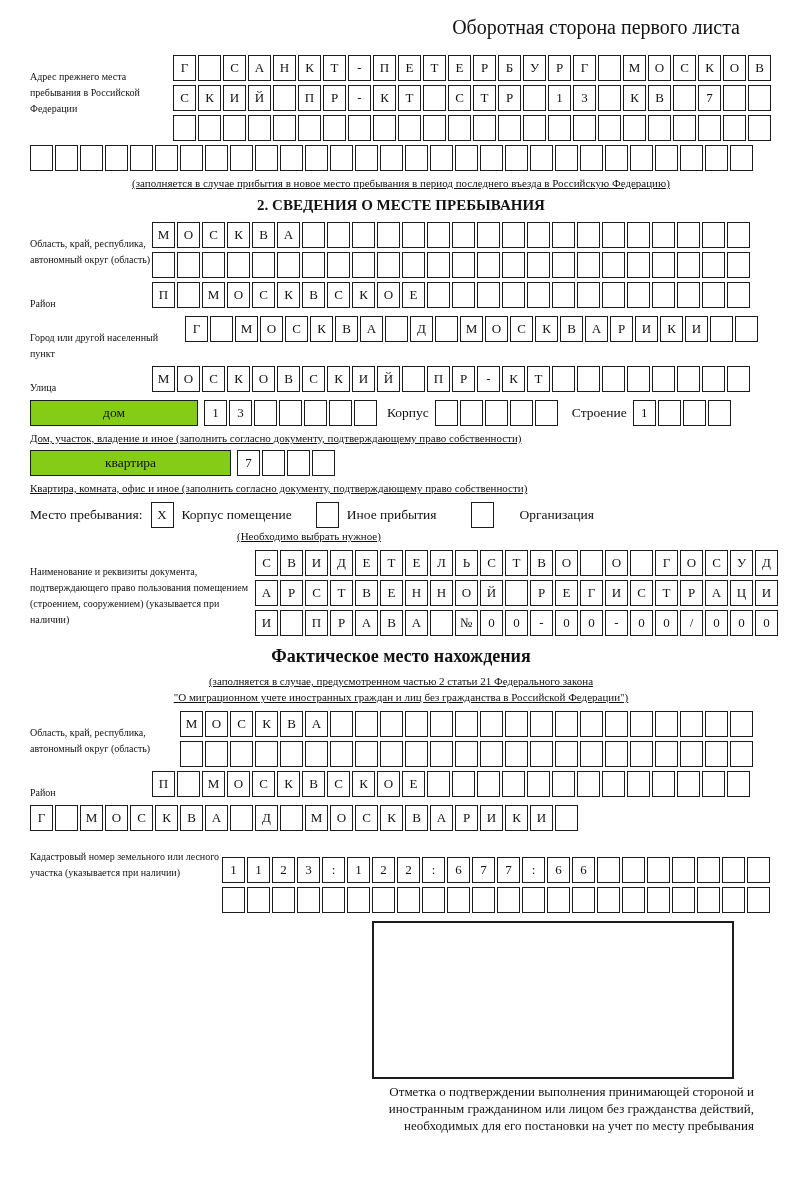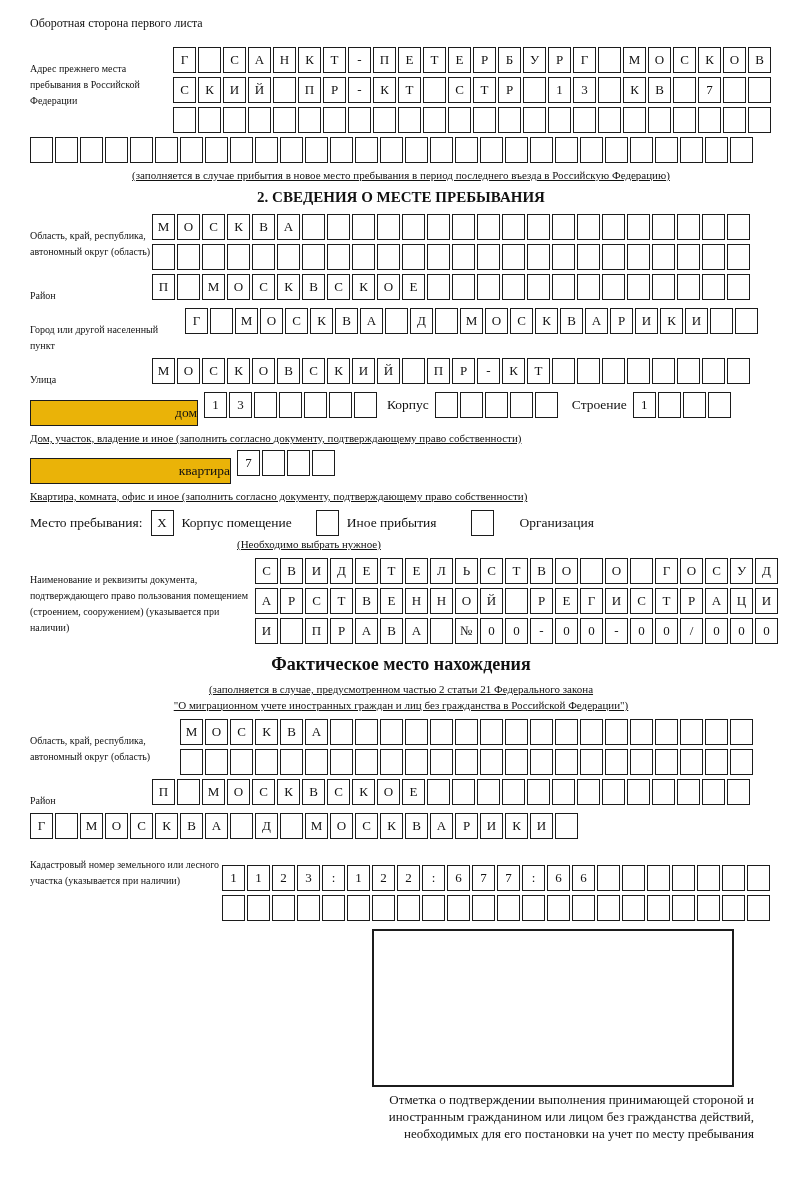--- a/index.html
+++ b/index.html
@@ -5,21 +5,21 @@
   html,body { margin:0; padding:0; background:#fff; }
   .sheet {
     position:relative;
     width:800px; height:1180px;
     box-sizing:border-box;
     padding:16px 28px 0 30px;
     background:#fff; color:#111;
     font-family:"Liberation Serif","DejaVu Serif",serif;
     overflow:hidden;
   }
-  .top-note { text-align:left; font-size:12px; padding-right:32px; margin-bottom:16px; }
+  .top-note { text-align:right; font-size:20px; padding-right:32px; margin-bottom:16px; }
 
   .frow { display:flex; align-items:flex-start; }
   .flabel { font-size:10px; line-height:16px; flex:none; padding-top:2px;margin-top:12px; }
   .w143 { width:143px; } .w122 { width:122px; } .w155 { width:155px; }
   .w150 { width:150px; } .w196 { width:196px; } .w225 { width:225px; } .w192 { width:192px; }
 
   .boxcol { display:flex; flex-direction:column; gap:4px; }
   .boxes { display:flex; gap:2px; }
   .cbox {
     flex:none; box-sizing:border-box;
@@ -30,21 +30,21 @@
   }
   .mb4 { margin-bottom:4px; } .mb6 { margin-bottom:6px; }
 
   .caption { font-size:11px; line-height:16px;text-decoration:underline; }
   .caption.center { text-align:center; }
 
   .sec-title { text-align:center; font-weight:bold; font-size:15px; margin:6px 0 8px 0; }
 
   .widebox {
     box-sizing:border-box; border:1.5px solid #1c1c1c; height:26px;
-    text-align:right; font-size:13.5px; line-height:23px; background:#eab308; flex:none;margin-top:8px;
+    text-align:center; font-size:13.5px; line-height:23px; background:#84cc16; flex:none;
   }
   .dom-w { width:168px; margin-right:6px; }
   .kv-w  { width:201px; margin-right:6px; }
   .inline-lbl { font-size:13.5px; line-height:26px; flex:none; }
 
   .mesto-row { display:flex; align-items:center; font-size:13.5px; }
   .mesto-row .cbox { margin:0 8px; }
 
   .fact-title { text-align:center; font-weight:bold; font-size:18px; margin:10px 0 6px 0; }
 

